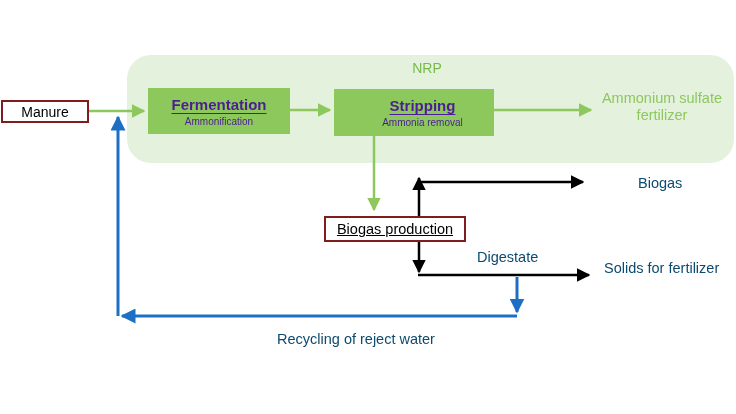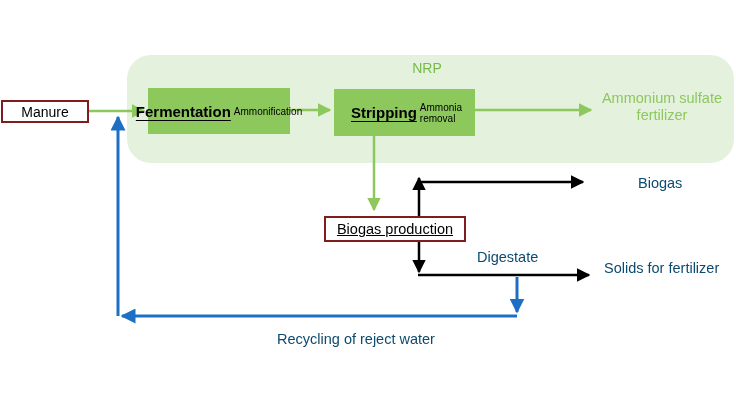--- a/index.html
+++ b/index.html
@@ -20,26 +20,26 @@
   
   .white-box{
     background:#ffffff;border:2px solid #7f1d1d;box-sizing:border-box;
     display:flex;align-items:center;justify-content:center;
     font-size:14px;color:#000;
   }
   .manure-box{left:1px;top:100px;width:88px;height:23px;}
   .biogas-box{left:324px;top:216px;width:142px;height:26px;font-size:14.5px;text-decoration:underline;}
   
   .green-box{
-    background:#8dc85c;color:#000000;text-align:left;box-sizing:border-box;
-    display:flex;align-items:center;justify-content:center;
+    background:#8dc85c;color:#4c1d95;text-align:left;box-sizing:border-box;
+    display:flex;flex-direction:column;align-items:center;justify-content:center;
     gap:3px;
   }
   .fermentation-box{left:148px;top:88px;width:142px;height:46px;}
-  .stripping-box{left:334px;top:89px;width:141px;height:47px;padding-left:17px;}
+  .stripping-box{left:334px;top:89px;width:160px;height:47px;padding-left:17px;}
   .green-box .title{
     font-size:15px;font-weight:bold;text-decoration:underline;
     text-underline-offset:3px;
   }
   .green-box .subtitle{font-size:10px;}
   
   .label{font-size:14.5px;color:#0c4a6e;white-space:nowrap;}
   .ammonium-label{
     left:588px;top:90px;width:148px;text-align:center;
     color:#8cc75f;font-size:14.5px;line-height:17px;white-space:normal;

